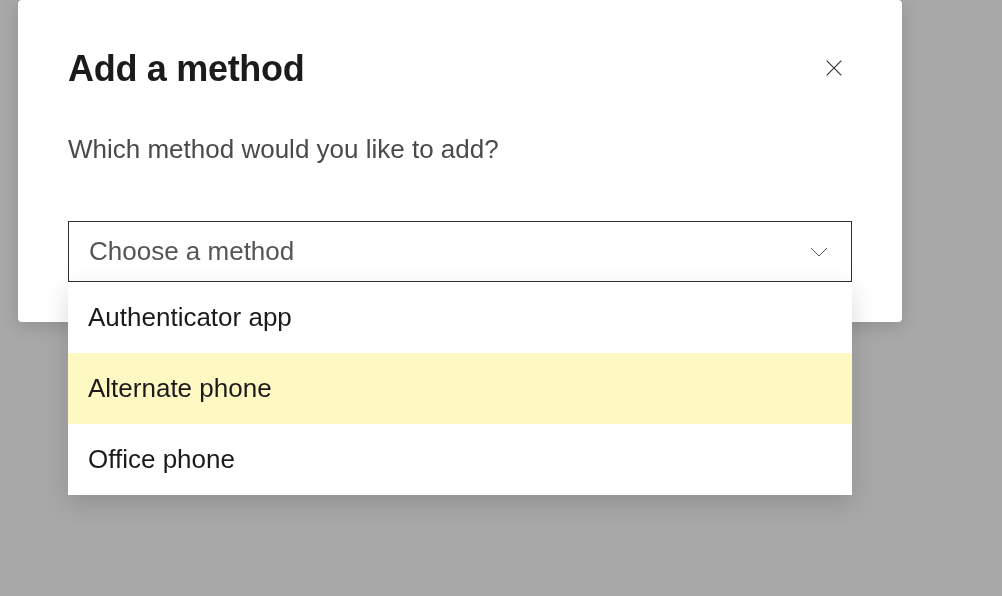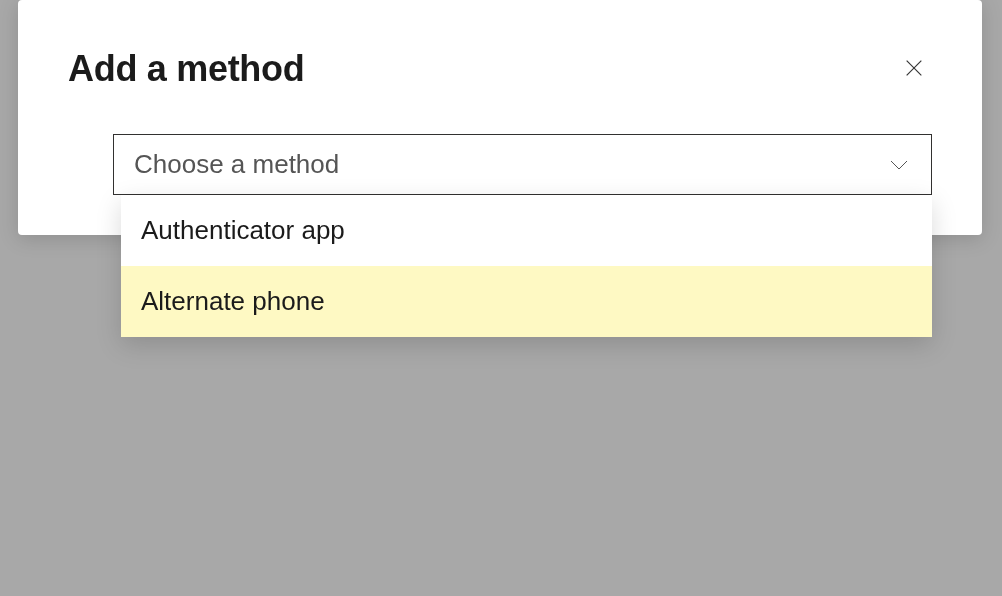--- a/index.html
+++ b/index.html
@@ -12,21 +12,21 @@
       background: #a8a8a8;
       width: 1002px;
       height: 596px;
       overflow: hidden;
       position: relative;
     }
     .dialog {
       position: absolute;
       top: 0;
       left: 18px;
-      width: 964px;
+      width: 884px;
       background: #ffffff;
       border-radius: 4px;
       box-shadow: 0 4px 20px rgba(0,0,0,0.15);
       padding: 48px 50px 40px 50px;
     }
     .dialog-header {
       display: flex;
       justify-content: space-between;
       align-items: flex-start;
       margin-bottom: 44px;
@@ -57,21 +57,20 @@
       stroke-width: 1.2;
     }
     .dialog-subtitle {
       font-size: 26px;
       font-weight: 400;
       color: #4a4a4a;
       margin-bottom: 56px;
     }
     .select-wrapper {
       position: relative;
-      margin-left: 45px;
     }
     .select-box {
       width: 100%;
       border: 1px solid #323130;
       background: #ffffff;
       padding: 14px 20px;
       display: flex;
       justify-content: space-between;
       align-items: center;
       cursor: pointer;
@@ -85,21 +84,21 @@
     .chevron {
       width: 24px;
       height: 24px;
       stroke: #555;
       stroke-width: 1;
       fill: none;
     }
     .dropdown {
       position: absolute;
       top: 100%;
-      left: 8px;
+      left: 0;
       right: 0;
       background: #ffffff;
       box-shadow: 0 8px 24px rgba(0,0,0,0.15);
       z-index: 10;
     }
     .dropdown-option {
       padding: 20px 20px;
       font-size: 26px;
       color: #1b1b1b;
       cursor: pointer;
@@ -115,26 +114,28 @@
 <div class="dialog">
   <div class="dialog-header">
     <h1 class="dialog-title">Add a method</h1>
     <button class="close-btn">
       <svg viewBox="0 0 24 24">
         <line x1="4" y1="4" x2="20" y2="20"></line>
         <line x1="20" y1="4" x2="4" y2="20"></line>
       </svg>
     </button>
   </div>
+  <p class="dialog-subtitle">Which method would you like to add?</p>
   <div class="select-wrapper">
     <div class="select-box">
       <span class="select-placeholder">Choose a method</span>
       <svg class="chevron" viewBox="0 0 24 24">
         <polyline points="4,8 12,16 20,8"></polyline>
       </svg>
     </div>
     <div class="dropdown">
 
     <div class="dropdown-option">Authenticator app</div>
         <div class="dropdown-option hovered">Alternate phone</div>
+        <div class="dropdown-option">Office phone</div>
       </div>
   </div>
 </div>
 
 </body></html>

